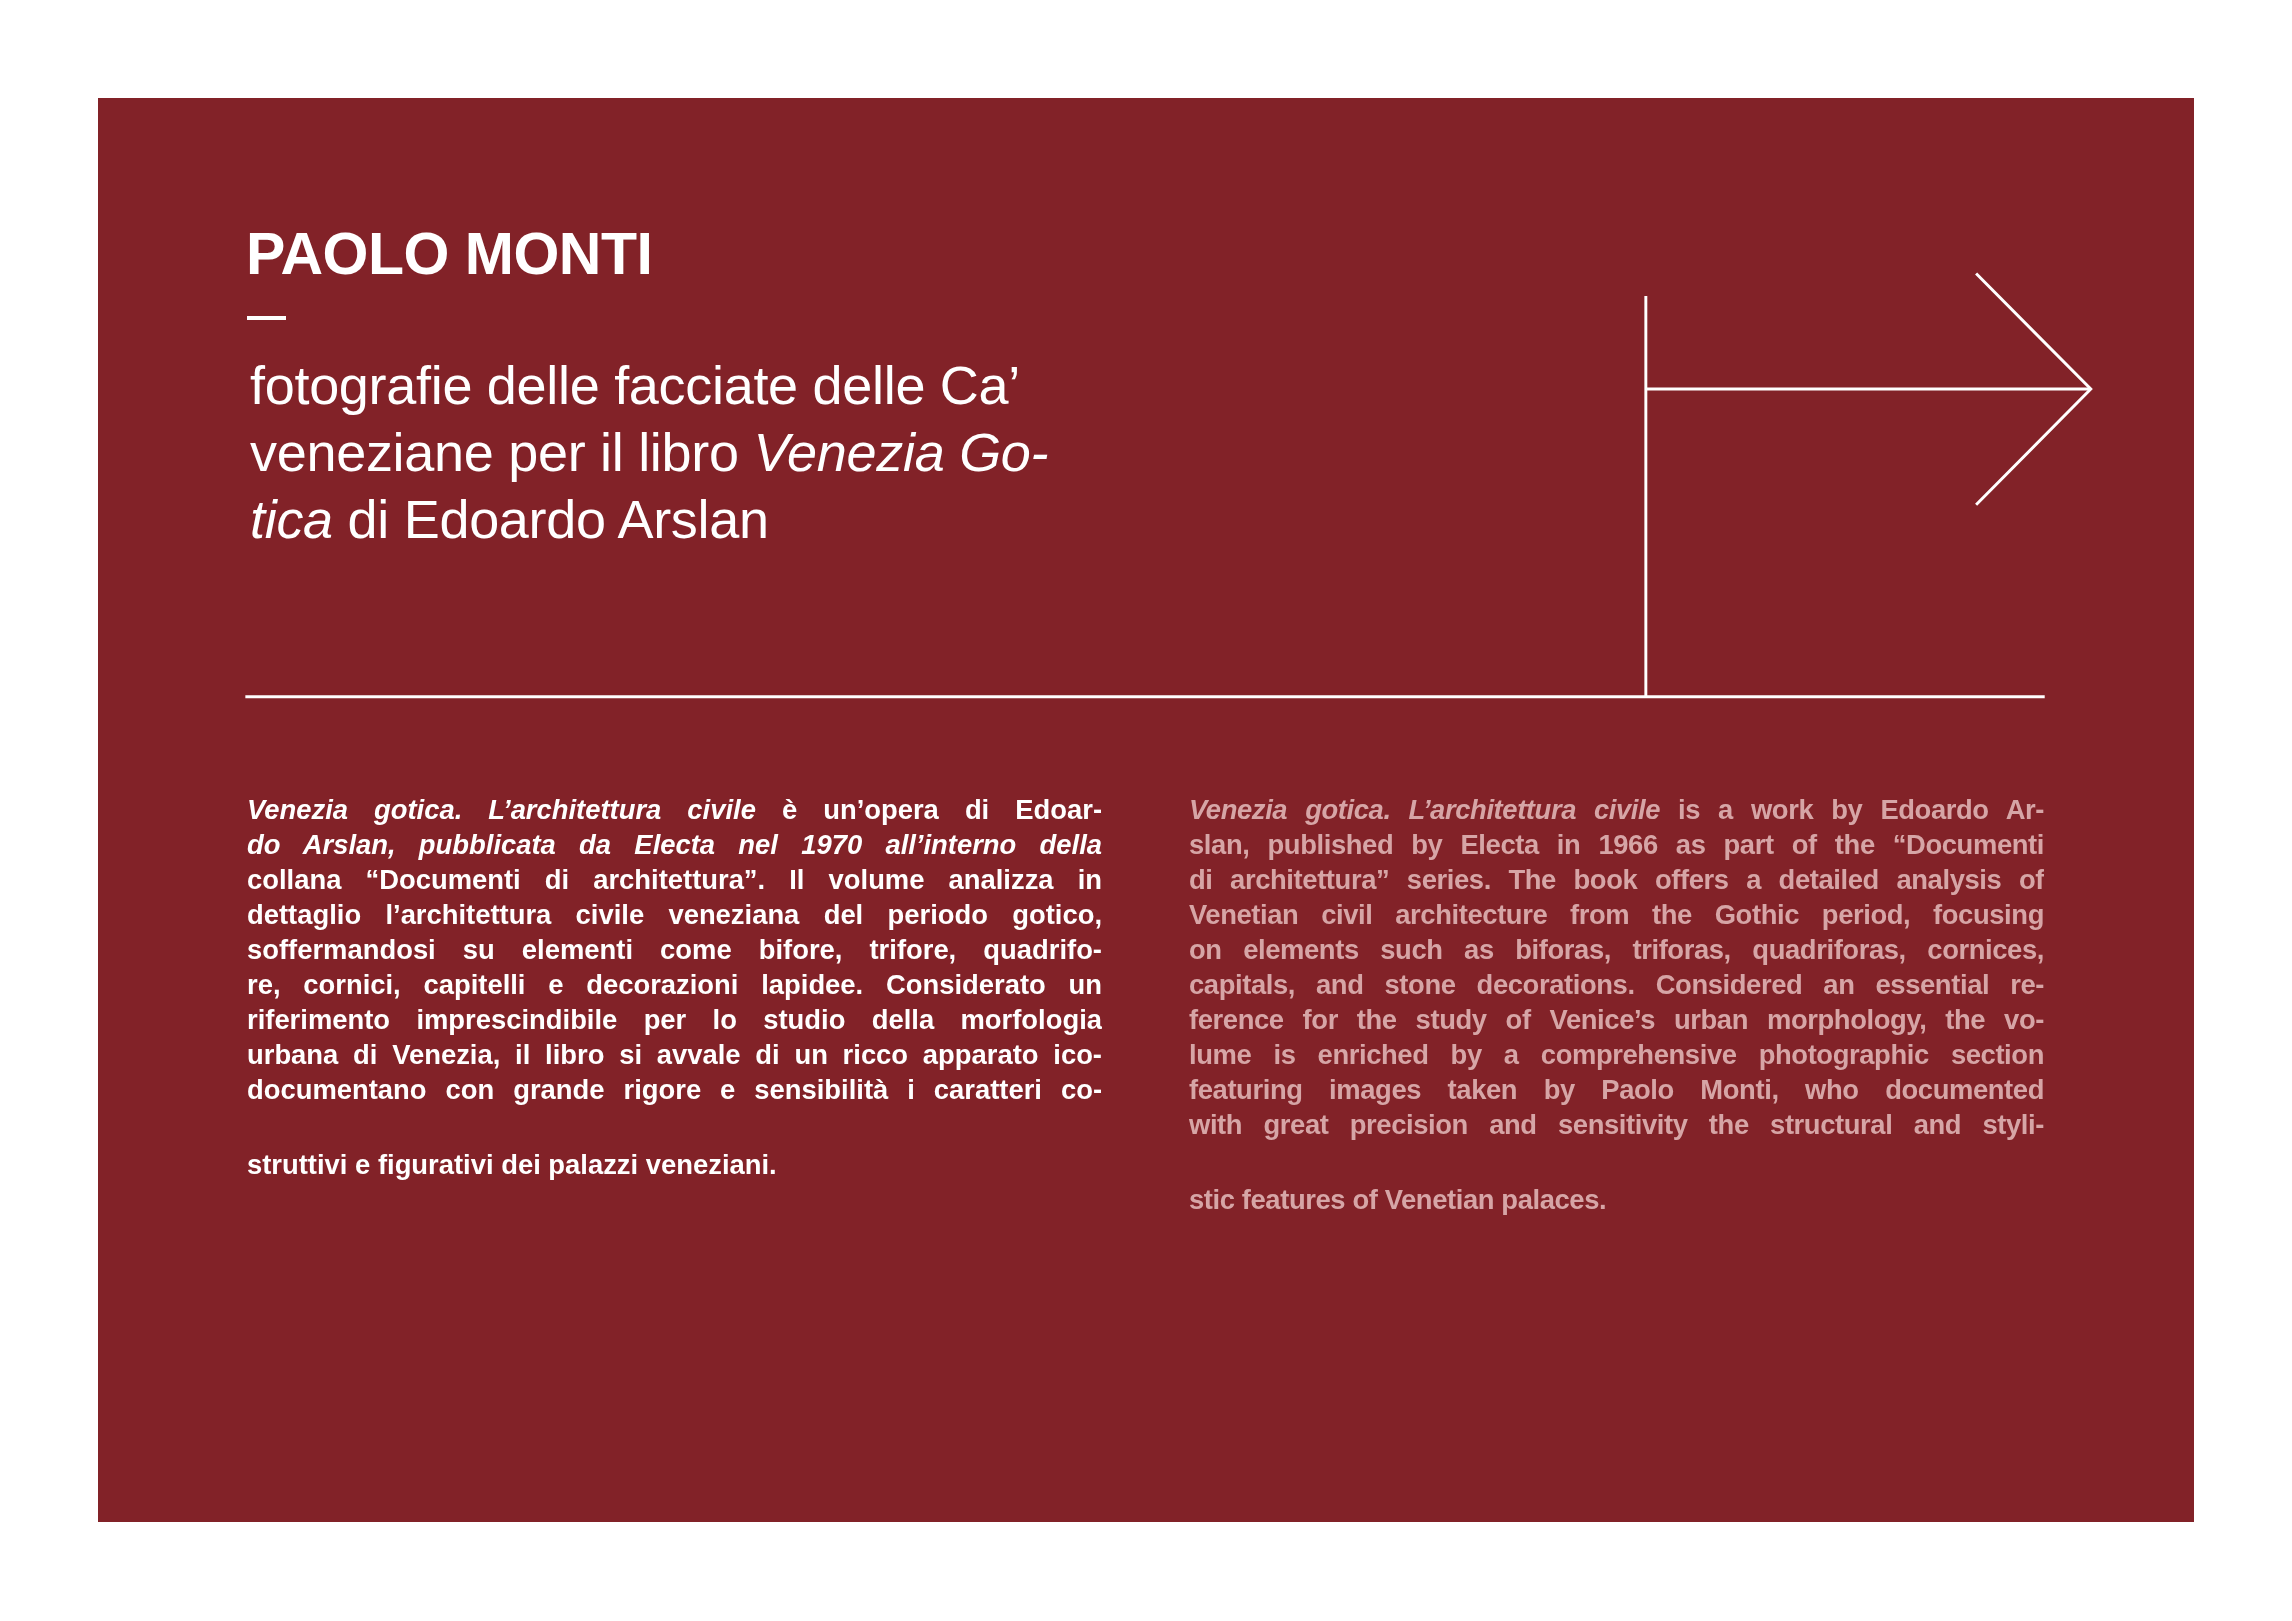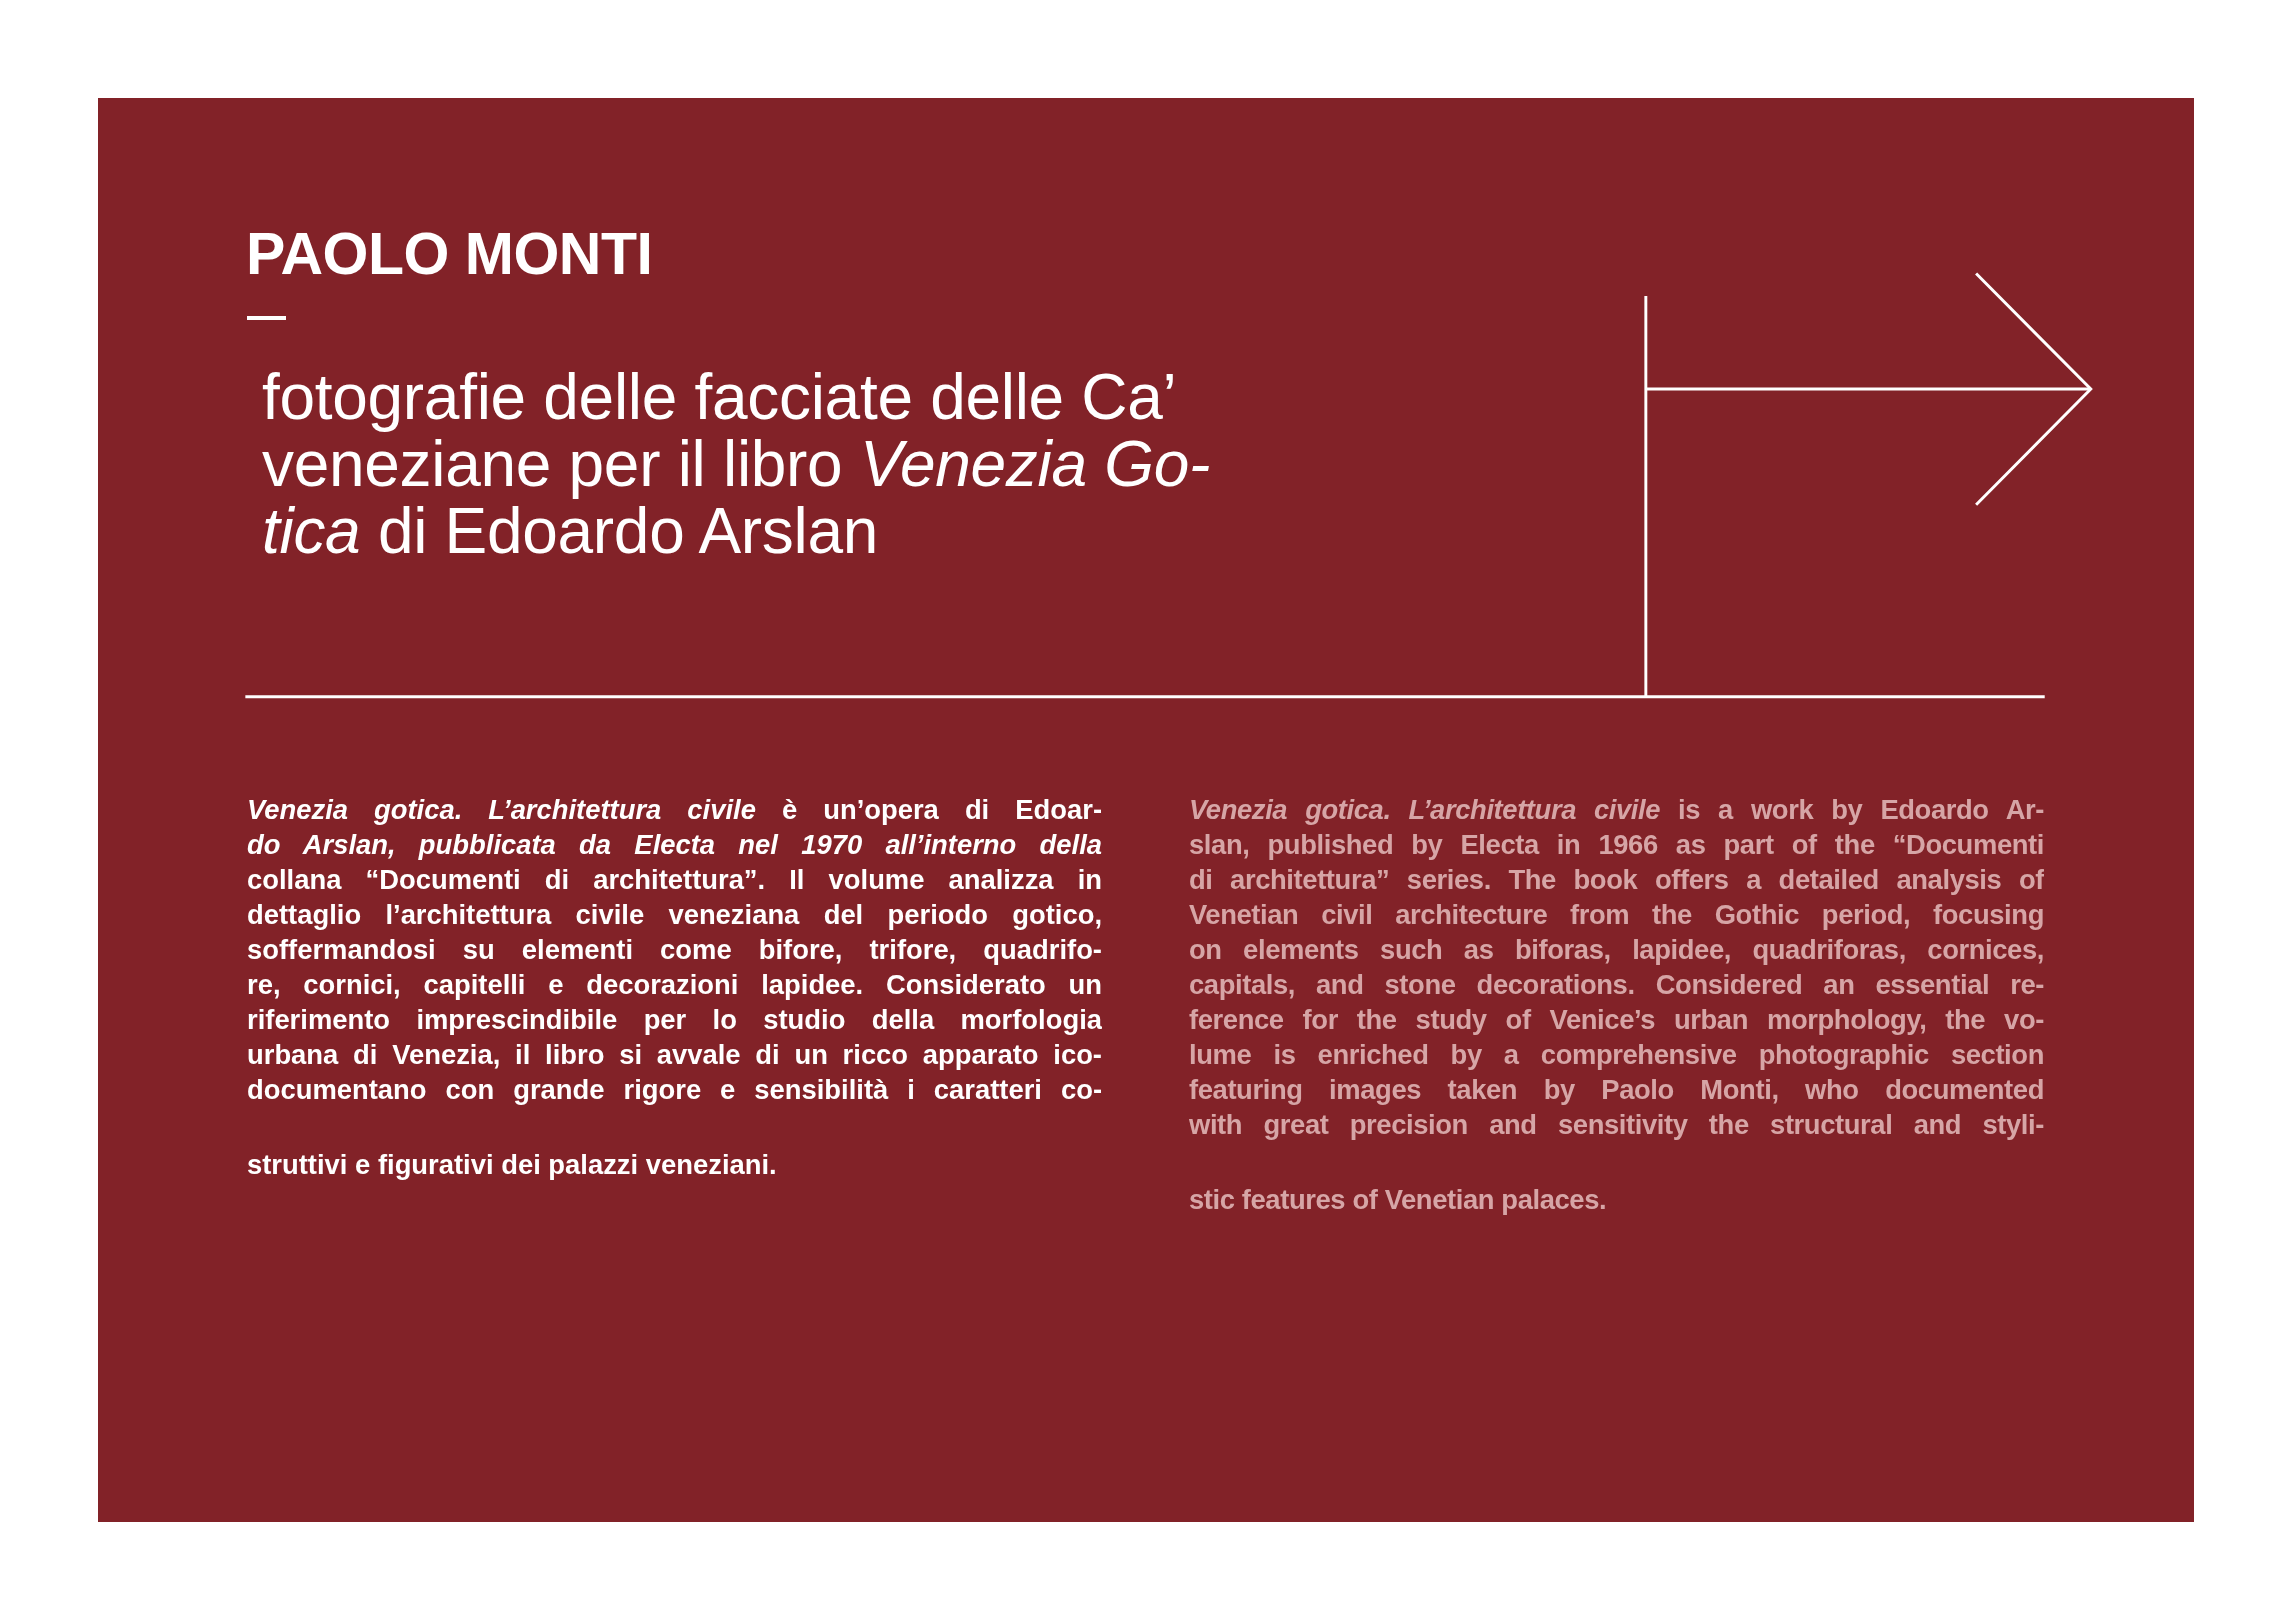--- a/index.html
+++ b/index.html
@@ -40,22 +40,22 @@
       top: 316px;
       width: 39px;
       height: 3.9px;
       background: #ffffff;
     }
     .subtitle {
       position: absolute;
       left: 246px;
       top: 348px;
       width: 882px;
-      margin: 16px;
-      font-size: 64px;
+      margin: 4px;
+      font-size: 54px;
       font-weight: normal;
       color: #ffffff;
       line-height: 67px;
       letter-spacing: -0.3px;
     }
     .subtitle .line {
       display: block;
       white-space: nowrap;
     }
     .subtitle em {
@@ -138,21 +138,21 @@
   <span class="line" style="white-space: normal; overflow: hidden;"><span>urbana di Venezia, il libro si avvale di un ricco apparato ico-</span></span>
   <span class="line" style="white-space: normal; overflow: hidden;"><span>documentano con grande rigore e sensibilità i caratteri co-</span></span>
   <span class="line last" style="white-space: normal; overflow: hidden;"><span>struttivi e figurativi dei palazzi veneziani.</span></span>
 </div>
 
 <div class="column col-en">
   <span class="line" style="white-space: normal; overflow: hidden;"><em>Venezia gotica. L’architettura civile</em><span> is a work by Edoardo Ar-</span></span>
   <span class="line" style="white-space: normal; overflow: hidden;"><span>slan, published by Electa in 1966 as part of the “Documenti</span></span>
   <span class="line" style="white-space: normal; overflow: hidden;"><span>di architettura” series. The book offers a detailed analysis of</span></span>
   <span class="line" style="white-space: normal; overflow: hidden;"><span>Venetian civil architecture from the Gothic period, focusing</span></span>
-  <span class="line" style="white-space: normal; overflow: hidden;"><span>on elements such as biforas, lapidee, quadriforas, cornices,</span></span>
+  <span class="line" style="white-space: normal; overflow: hidden;"><span>on elements such as biforas, triforas, quadriforas, cornices,</span></span>
   <span class="line" style="white-space: normal; overflow: hidden;"><span>capitals, and stone decorations. Considered an essential re-</span></span>
   <span class="line" style="white-space: normal; overflow: hidden;"><span>ference for the study of Venice’s urban morphology, the vo-</span></span>
   <span class="line" style="white-space: normal; overflow: hidden;"><span>lume is enriched by a comprehensive photographic section</span></span>
   <span class="line" style="white-space: normal; overflow: hidden;"><span>featuring images taken by Paolo Monti, who documented</span></span>
   <span class="line" style="white-space: normal; overflow: hidden;"><span>with great precision and sensitivity the structural and styli-</span></span>
   <span class="line last" style="white-space: normal; overflow: hidden;"><span>stic features of Venetian palaces.</span></span>
 </div>
 
 
 </body></html>

